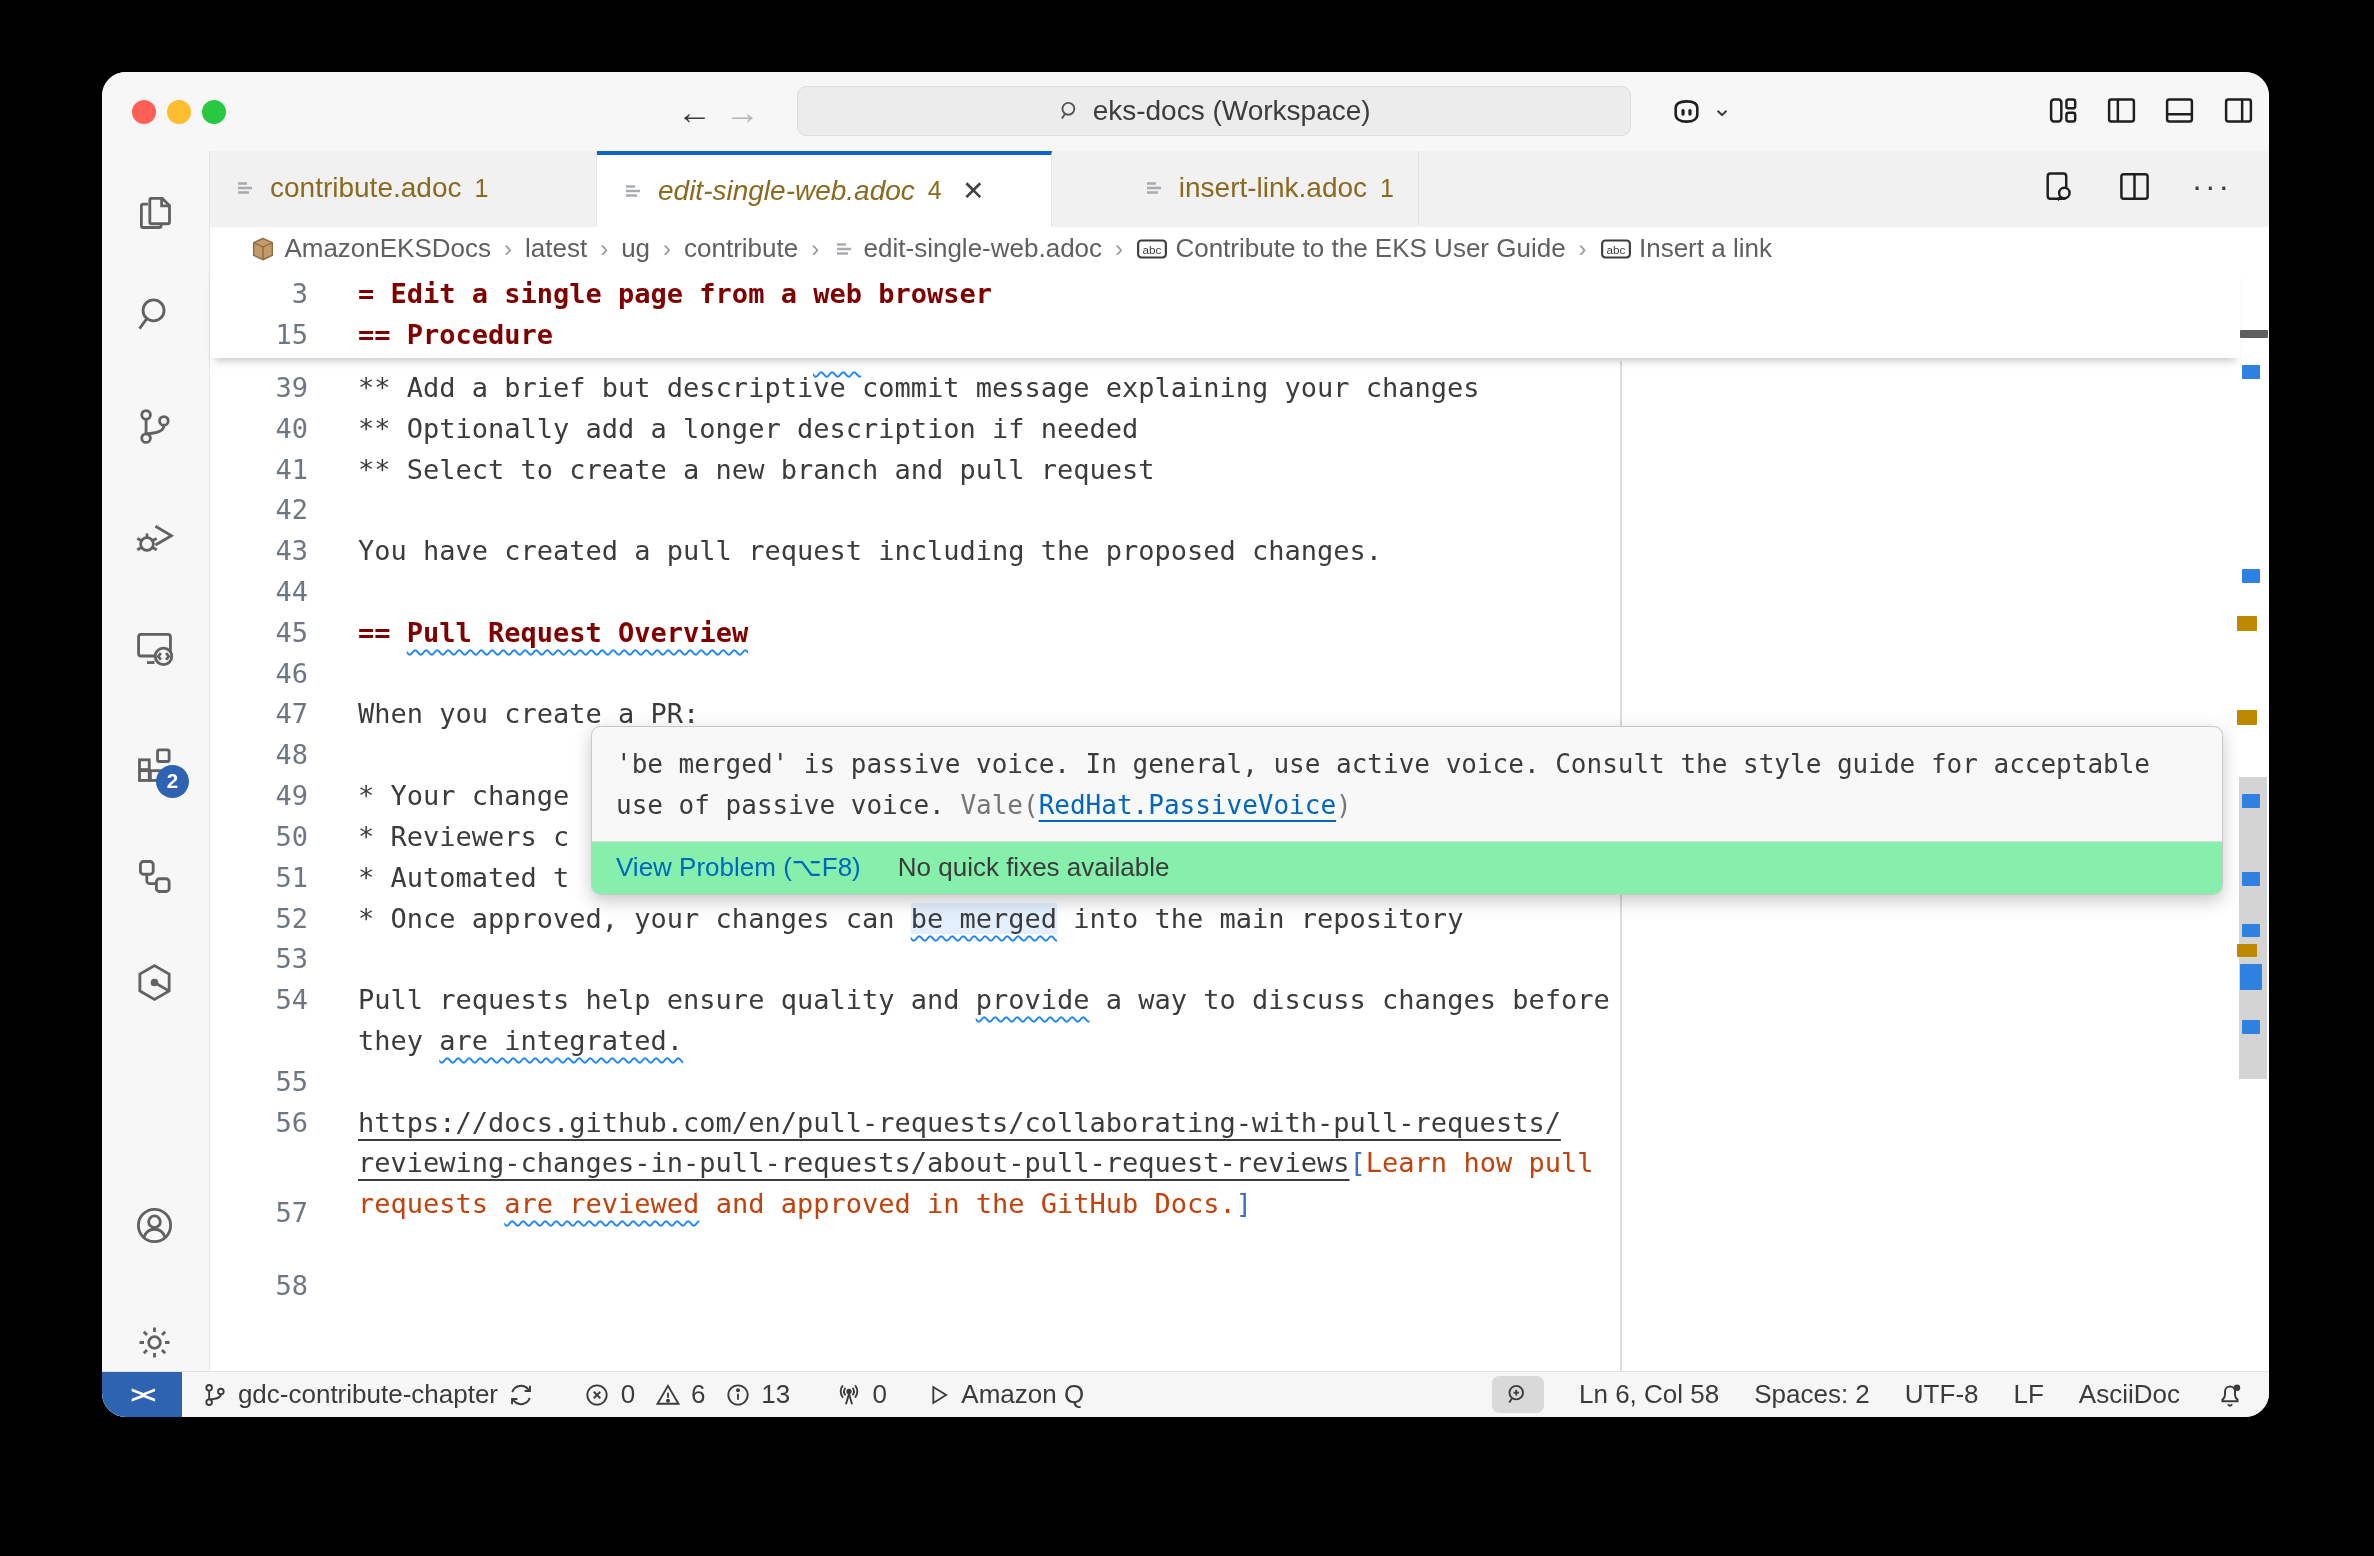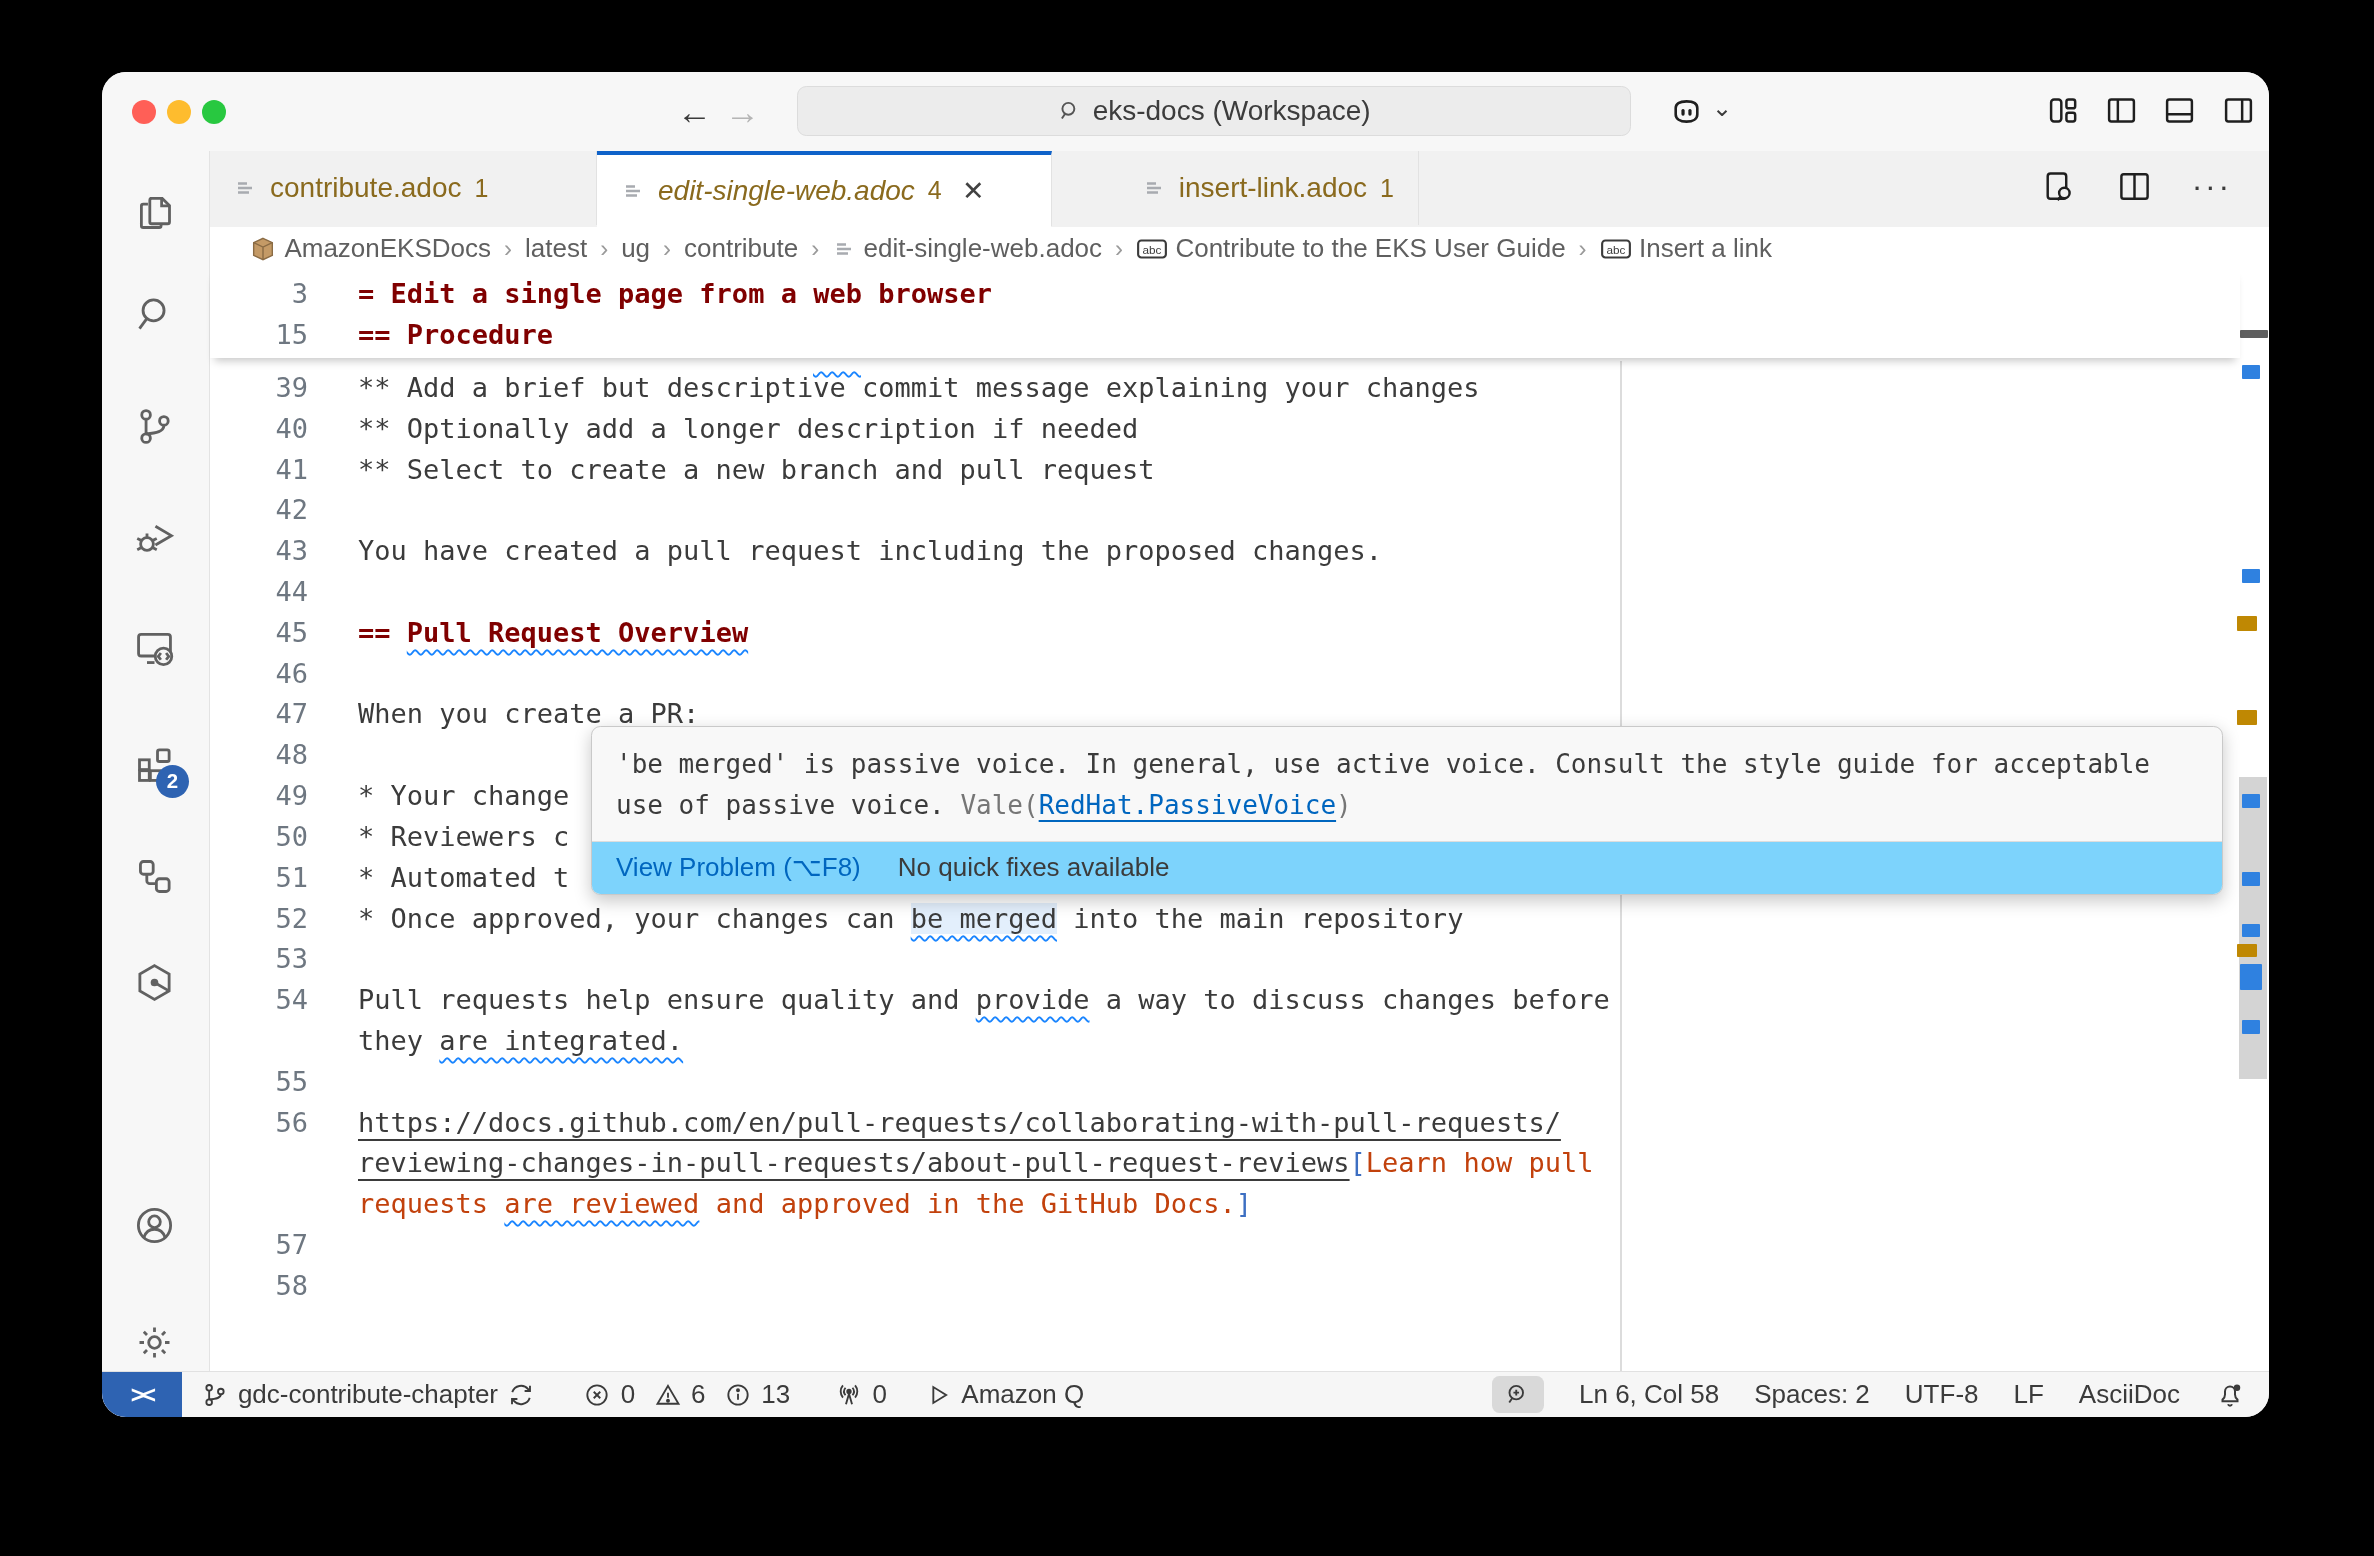--- a/index.html
+++ b/index.html
@@ -51,21 +51,21 @@
   
   .ovstrip{position:absolute;right:0;top:197px;width:29px;bottom:45px;background:#fff;}
   .marker{position:absolute;border-radius:0.9px;}
   .thumb{position:absolute;left:2137px;top:705px;width:28px;height:302px;background:rgba(0,0,0,0.17);}
   
   .tooltip{position:absolute;left:489px;top:654px;width:1630px;background:#f8f8f8;border:1.9px solid #c9c9c9;
     border-radius:9.3px;z-index:40;box-shadow:0 5.6px 16.7px rgba(0,0,0,0.22);overflow:hidden;}
   .tt-body{padding:16.7px 24px 15px 24px;font-size:26px;line-height:41px;color:#3b3b3b;}
   .tt-meta{color:#767676;}
   .tt-link{color:#0066bf;text-decoration:underline;text-decoration-thickness:1.9px;text-underline-offset:5.6px;}
-  .tt-actions{height:52px;background:#7dd3fc;border-top:1.9px solid #ddd;display:flex;align-items:center;
+  .tt-actions{height:52px;background:#86efac;border-top:1.9px solid #ddd;display:flex;align-items:center;
     padding:0 24px;font-size:26px;gap:37px;}
   .tt-view{color:#0066bf;}
   .tt-nofix{color:#3b3b3b;}
   
   .activitybar{position:absolute;left:0;top:79px;width:107px;bottom:45px;background:#f7f7f7;border-right:1.9px solid #e3e3e3;}
   .ab-item{position:absolute;left:0;width:105px;height:89px;display:flex;align-items:center;justify-content:center;}
   .badge{position:absolute;border-radius:50%;background:#2e63b2;color:#fff;font-size:20.4px;font-weight:700;
     width:33px;height:33px;display:flex;align-items:center;justify-content:center;}
   
   .statusbar{position:absolute;left:0;right:0;bottom:0;height:45px;background:#f6f6f6;border-top:1.9px solid #e1e1e1;
@@ -251,21 +251,21 @@
       <div class="row" style="top: 744px;"><span class="gut mono">50</span><span class="txt mono"><span class="">* Reviewers c</span></span></div>
       <div class="row" style="top: 785px;"><span class="gut mono">51</span><span class="txt mono"><span class="">* Automated t</span></span></div>
       <div class="row" style="top: 826px;"><span class="gut mono">52</span><span class="txt mono"><span class="">* Once approved, your changes can </span><span class="hl sq">be merged</span><span class=""> into the main repository</span></span></div>
       <div class="row" style="top: 866px;"><span class="gut mono">53</span><span class="txt mono"></span></div>
       <div class="row" style="top: 907px;"><span class="gut mono">54</span><span class="txt mono"><span class="">Pull requests help ensure quality and </span><span class="sq">provide</span><span class=""> a way to discuss changes before</span></span></div>
       <div class="row" style="top: 948px;"><span class="gut mono"></span><span class="txt mono"><span class="">they </span><span class="sq">are integrated.</span></span></div>
       <div class="row" style="top: 989px;"><span class="gut mono">55</span><span class="txt mono"></span></div>
       <div class="row" style="top: 1030px;"><span class="gut mono">56</span><span class="txt mono"><span class="lk">https://docs.github.com/en/pull-requests/collaborating-with-pull-requests/</span></span></div>
       <div class="row" style="top: 1070px;"><span class="gut mono"></span><span class="txt mono"><span class="lk">reviewing-changes-in-pull-requests/about-pull-request-reviews</span><span class="bl">[</span><span class="rd">Learn how pull</span></span></div>
       <div class="row" style="top: 1111px;"><span class="gut mono"></span><span class="txt mono"><span class="rd">requests </span><span class="rd sq">are reviewed</span><span class="rd"> and approved in the GitHub Docs.</span><span class="bl">]</span></span></div>
-      <div class="row" style="top: 1152px;"><span class="gut mono">57</span><span class="txt mono"></span></div>
+      <div class="row" style="top: 1120px;"><span class="gut mono">57</span><span class="txt mono"></span></div>
       <div class="row" style="top: 1193px;"><span class="gut mono">58</span><span class="txt mono"></span></div>
     </div>
   <div class="ruler"></div>
   <div class="frag">xxxxxx</div>
 
   <div class="sticky" id="sticky">
       <div class="row" style="top: 3.7px;"><span class="gut mono">3</span><span class="txt mono"><span class="h">= Edit a single page from a web browser</span></span></div>
       <div class="row" style="top: 45px;"><span class="gut mono">15</span><span class="txt mono"><span class="h">== Procedure</span></span></div>
     </div>
 

